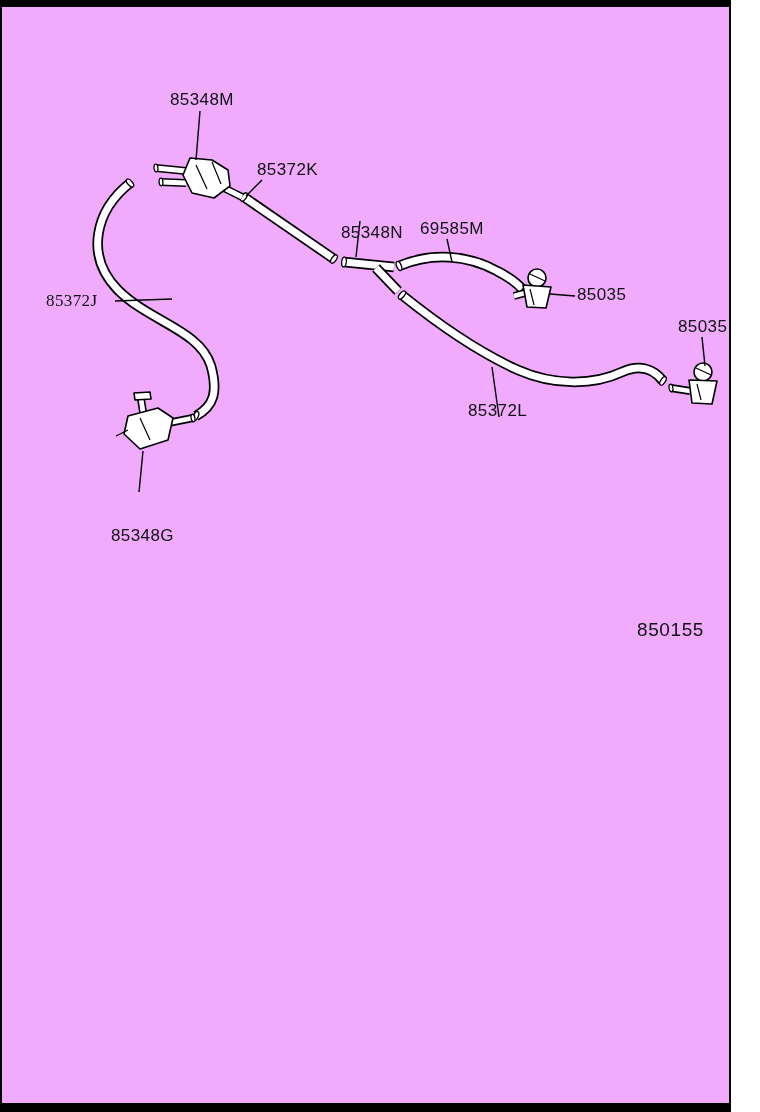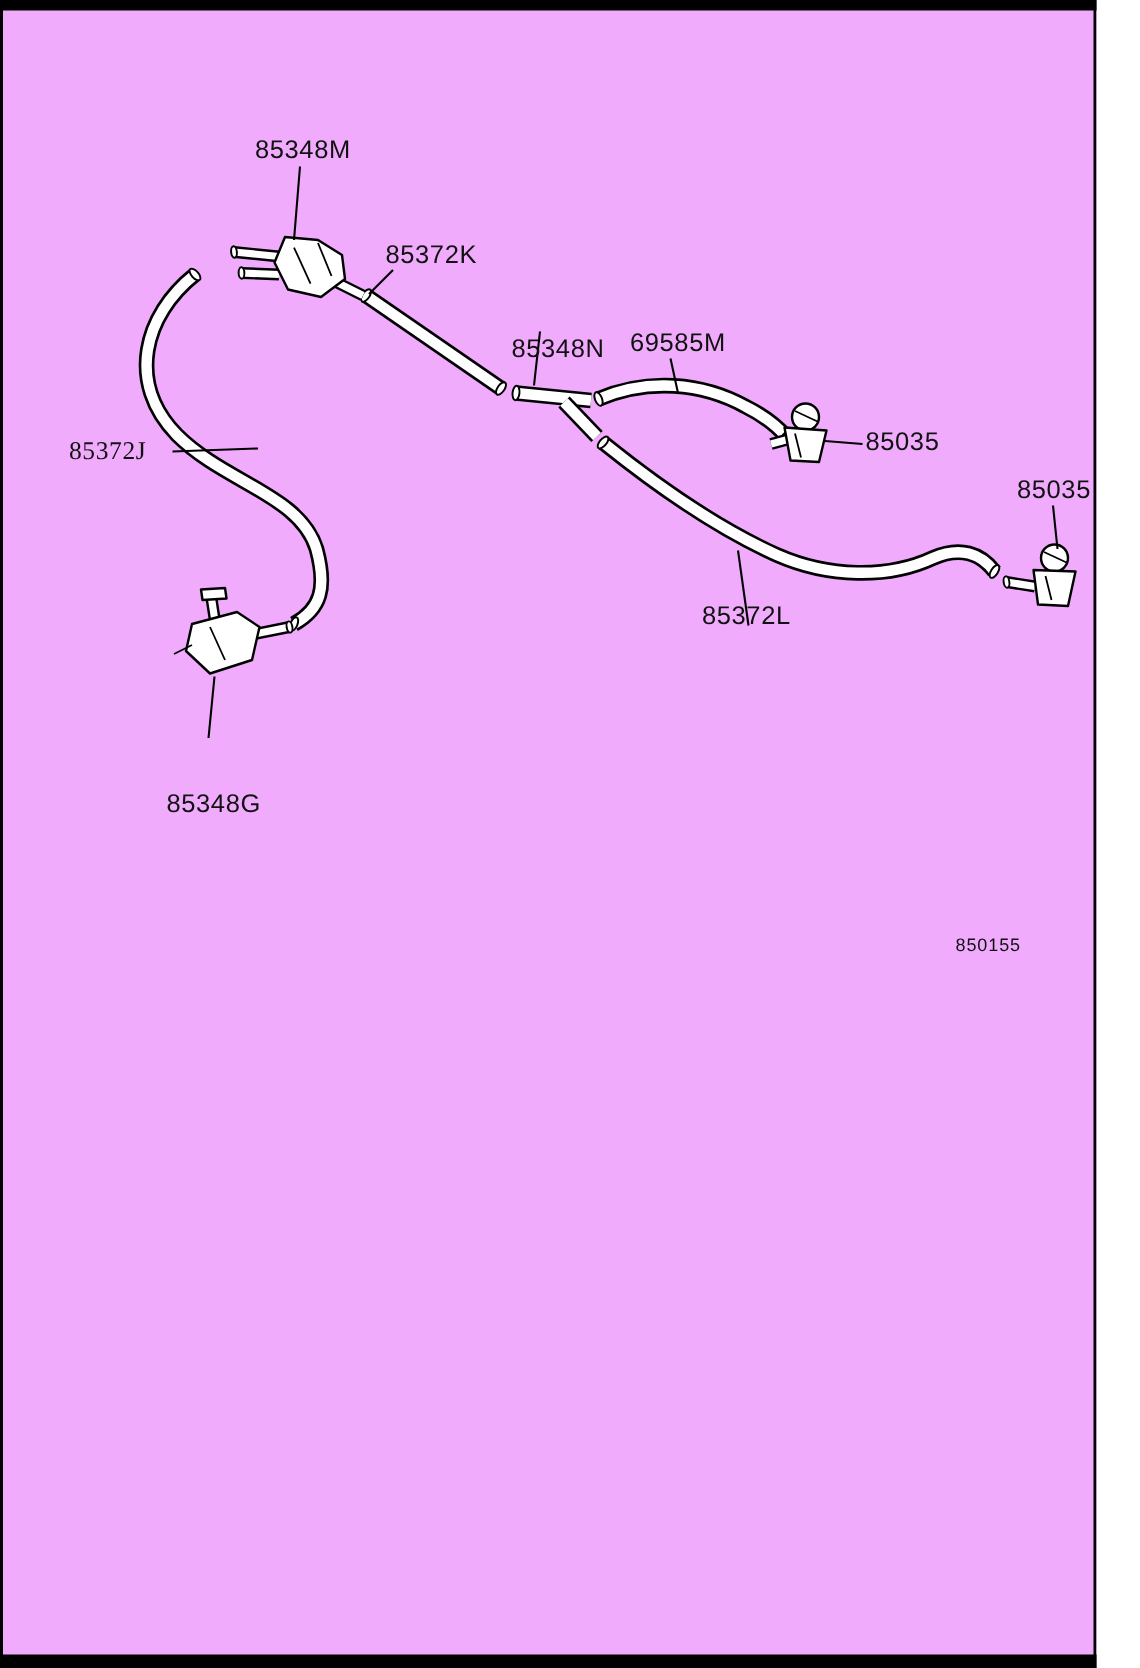--- a/index.html
+++ b/index.html
@@ -31,21 +31,21 @@
     position:absolute;
     font-size:17px;
     line-height:20px;
     color:#111;
     letter-spacing:0.4px;
     white-space:nowrap;
     user-select:none;
   }
   .fig-number {
     position:absolute;
-    font-size:12px;
+    font-size:19px;
     line-height:20px;
     color:#111;
     letter-spacing:0.6px;
   }
 
   
   .t-o  { fill:none; stroke:#000; stroke-width:10.5; stroke-linecap:butt; }
   .t-i  { fill:none; stroke:#fff; stroke-width:7;    stroke-linecap:butt; }
   .ts-o { fill:none; stroke:#000; stroke-width:8;    stroke-linecap:butt; }
   .ts-i { fill:none; stroke:#fff; stroke-width:4.8;  stroke-linecap:butt; }

